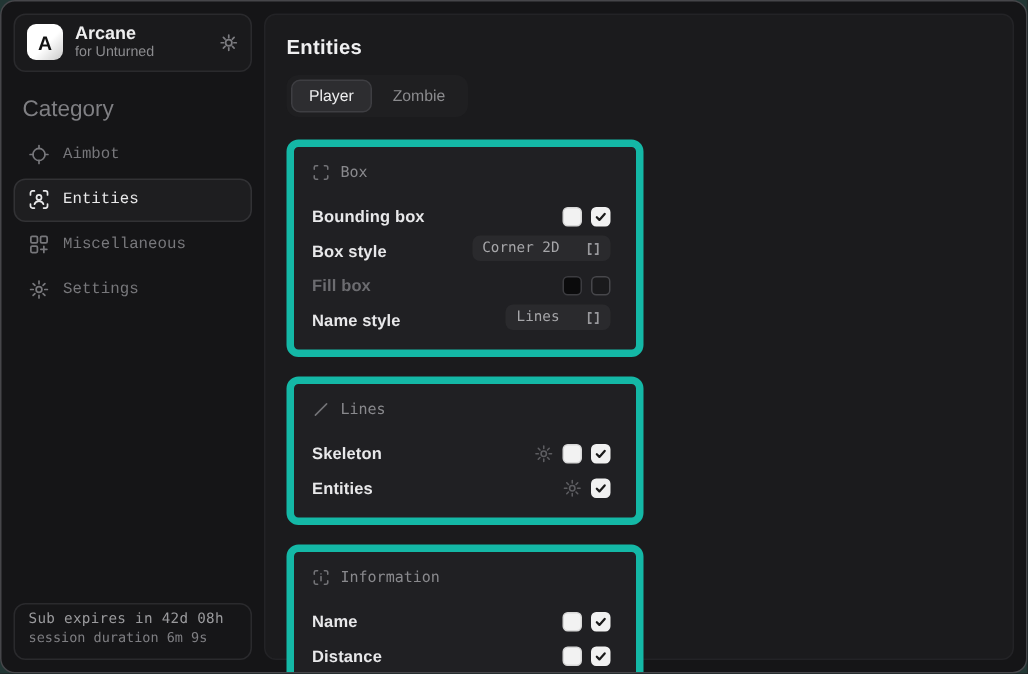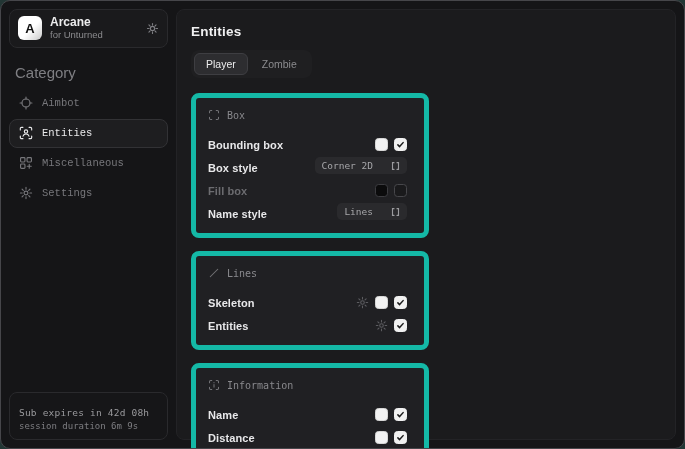--- a/index.html
+++ b/index.html
@@ -57,21 +57,21 @@
   .nav-item.active {
     background:#1e1e20;
     border-color:#323235;
     color:#e9e9ea;
   }
   .side-spacer { flex:1; }
   .status-box {
     border:1px solid #2a2a2d;
     border-radius:8px;
     background:#161618;
-    padding:14px 9px 8px 9px;
+    padding:4px 9px 8px 9px;
     font-family:"DejaVu Sans Mono", monospace;
   }
   .status-l1 { color:#9a9a9d; font-size:9.5px; letter-spacing:.2px; }
   .status-l2 { color:#7e7e82; font-size:9px; margin-top:3px; }
   
   .main {
     flex:1;
     margin:8px 8px 8px 0;
     background:#1b1b1d;
     border:1px solid #232326;

